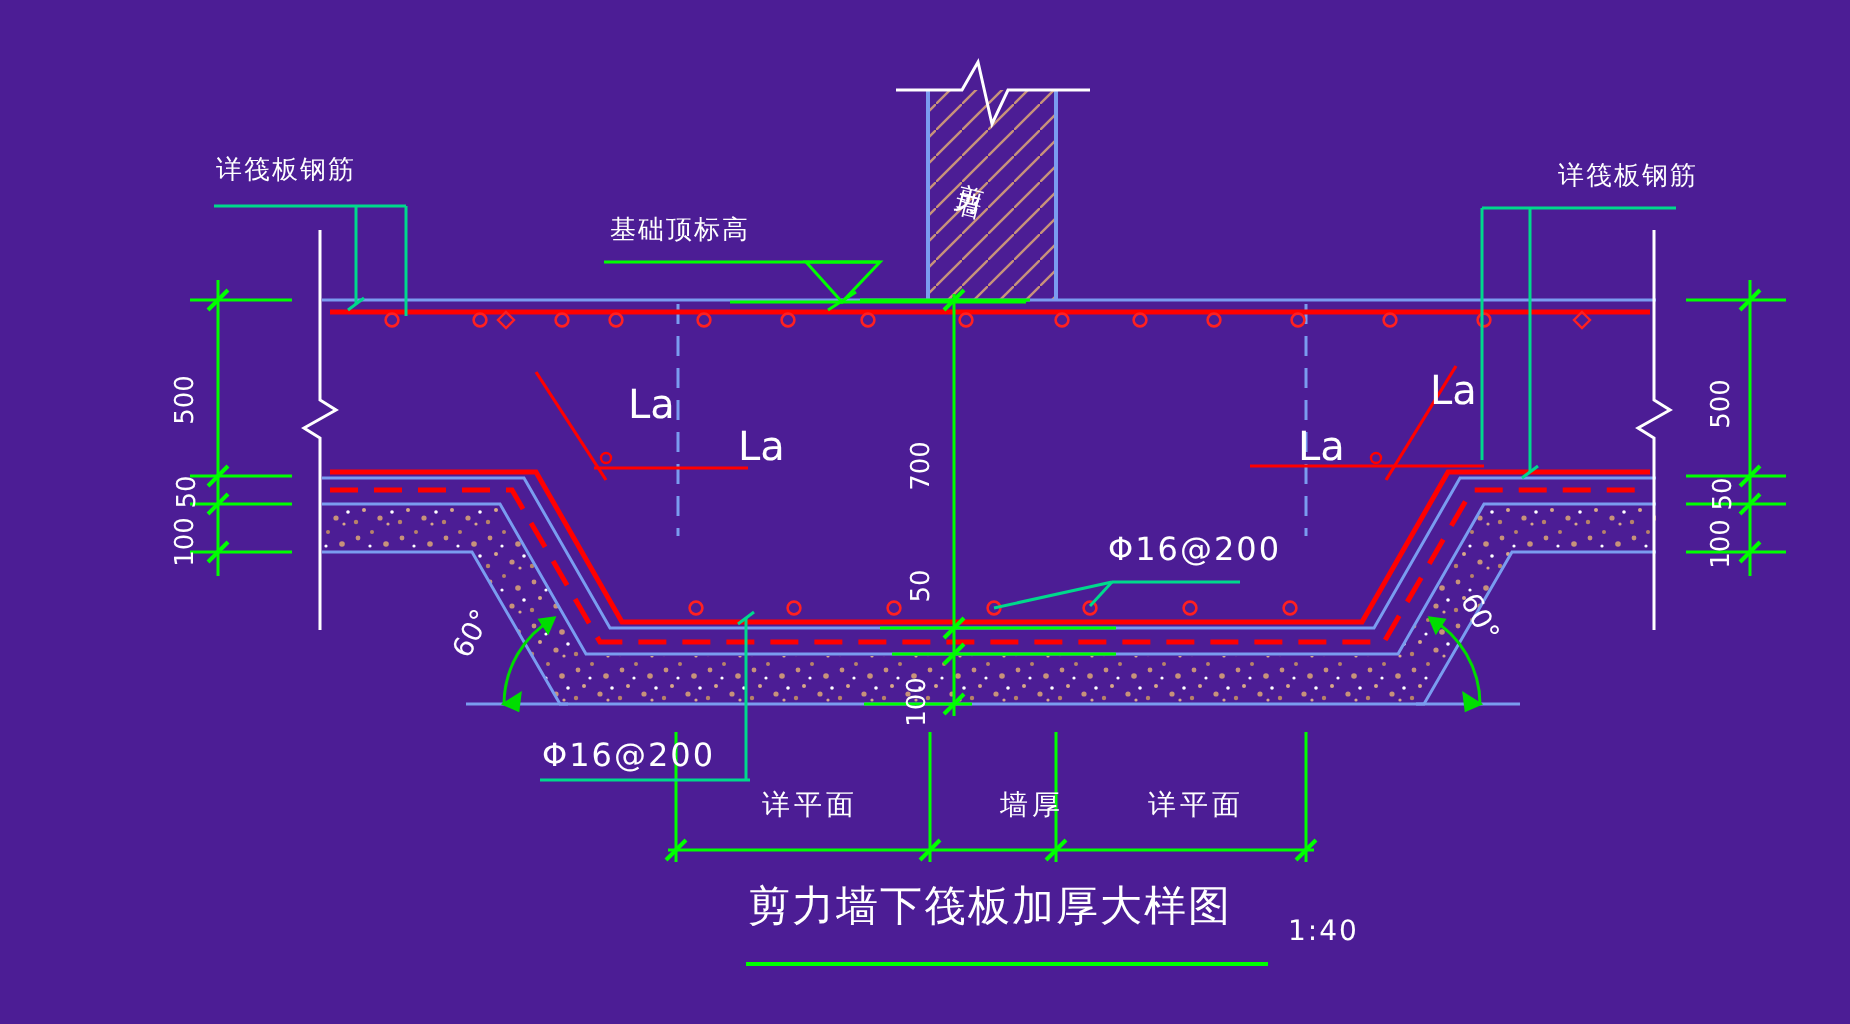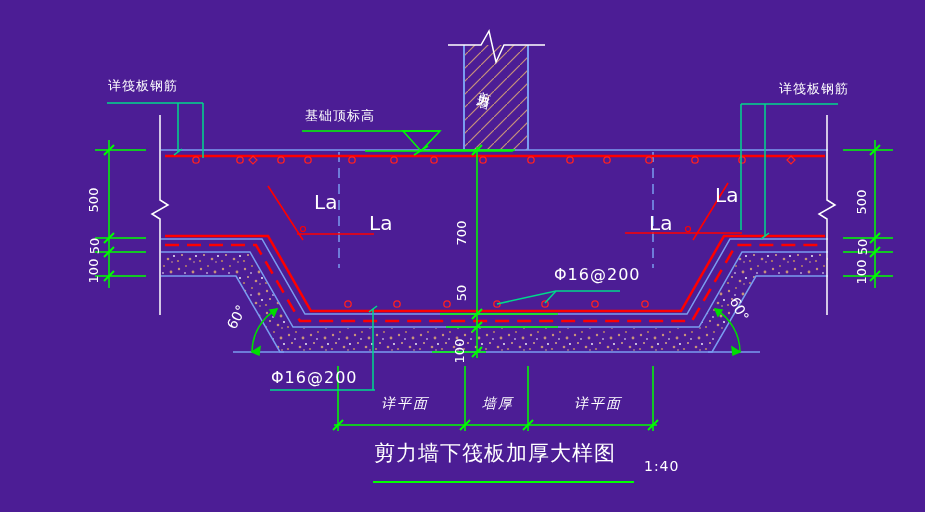--- a/index.html
+++ b/index.html
@@ -6,21 +6,21 @@
   .viewport{
     position:relative;width:925px;height:512px;background:#4c1d95;overflow:hidden;
     font-family:"DejaVu Sans","Liberation Sans",sans-serif;
   }
   .viewport svg{position:absolute;left:0;top:0;}
   .lbl{position:absolute;color:#fff;white-space:nowrap;line-height:1;}
   .note{font-size:13px;letter-spacing:1px;}
   .la{font-size:20px;margin-left:28px;}
   .spec{font-size:16px;letter-spacing:1px;}
   .vdim{font-size:13px;transform:translate(-50%,-50%) rotate(-90deg);transform-origin:center;}
-  .bottomlbl{font-size:14px;letter-spacing:2px;font-style:italic;}
+  .bottomlbl{font-size:14px;letter-spacing:2px;}
   .angle-l{font-size:14px;transform:rotate(-62deg);}
   .angle-r{font-size:14px;transform:rotate(62deg);}
   .wall-vert{font-size:13px;writing-mode:vertical-rl;text-orientation:upright;letter-spacing:2px;transform:rotate(14deg);}
   .title{font-size:21px;letter-spacing:1px;}
   .scale{font-size:14px;letter-spacing:1px;}
 </style>
 </head>
 <body>
 
 <div class="viewport">
@@ -218,19 +218,19 @@
 
   <div class="lbl vdim" style="left:461px;top:233px;">700</div>
   <div class="lbl vdim" style="left:461px;top:293px;">50</div>
   <div class="lbl vdim" style="left:459px;top:351px;">100</div>
 
   <div class="lbl vdim" style="left:861px;top:202px;">500</div>
   <div class="lbl vdim" style="left:862px;top:247px;">50</div>
   <div class="lbl vdim" style="left:861px;top:272px;">100</div>
 
   <div class="lbl bottomlbl" style="left:381px;top:396px;">详平面</div>
-  <div class="lbl bottomlbl" style="left:482px;top:396px;">墙厚</div>
+  <div class="lbl bottomlbl" style="left:500px;top:396px;">墙厚</div>
   <div class="lbl bottomlbl" style="left:574px;top:396px;">详平面</div>
 
   <div class="lbl title" style="left:374px;top:443px;">剪力墙下筏板加厚大样图</div>
   <div class="lbl scale" style="left:644px;top:459px;text-align:right;">1:40</div>
 
 </div>
 
 </body></html>

